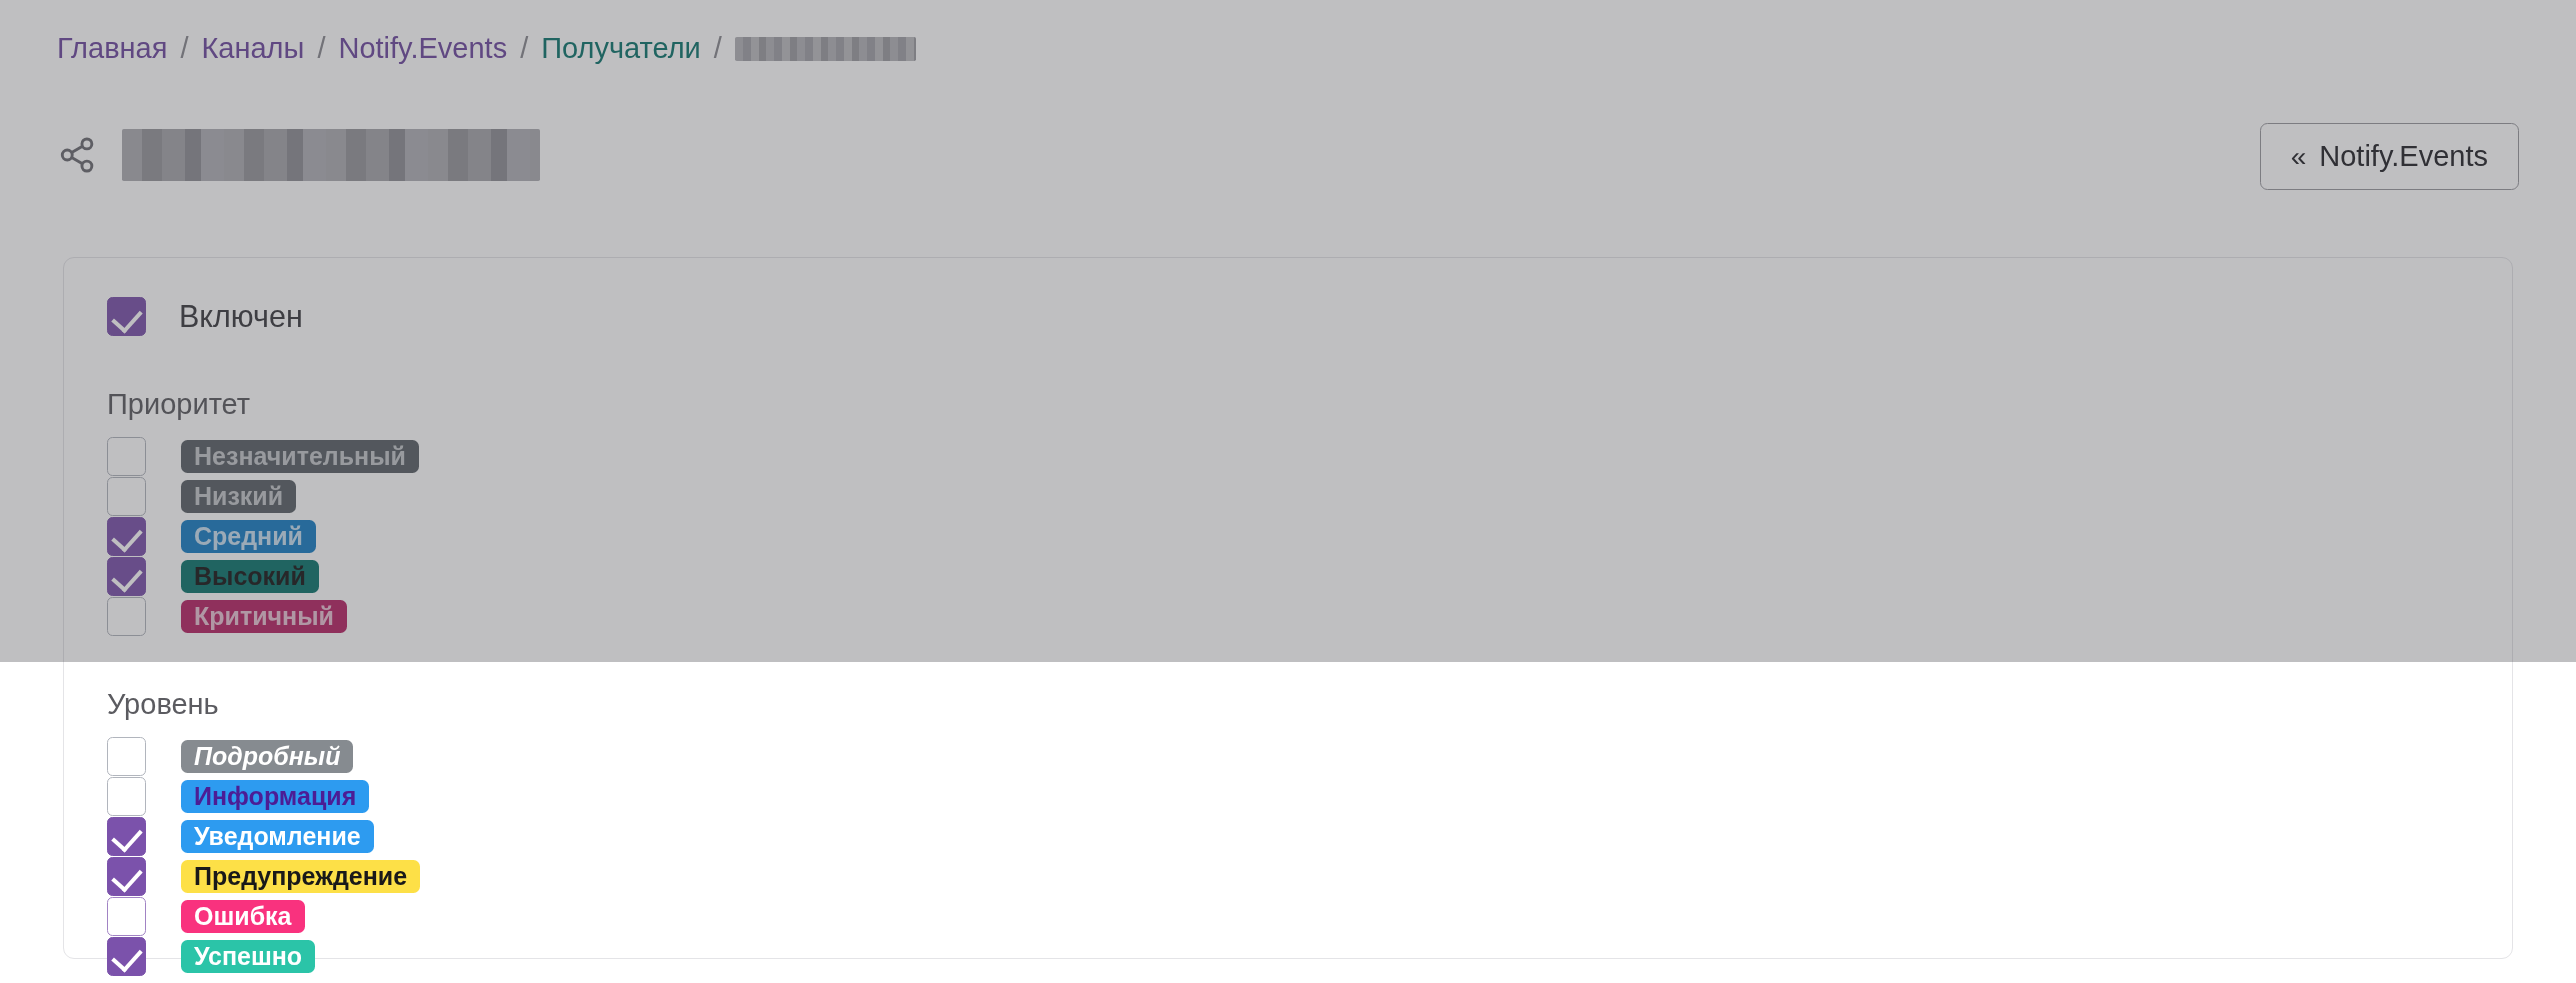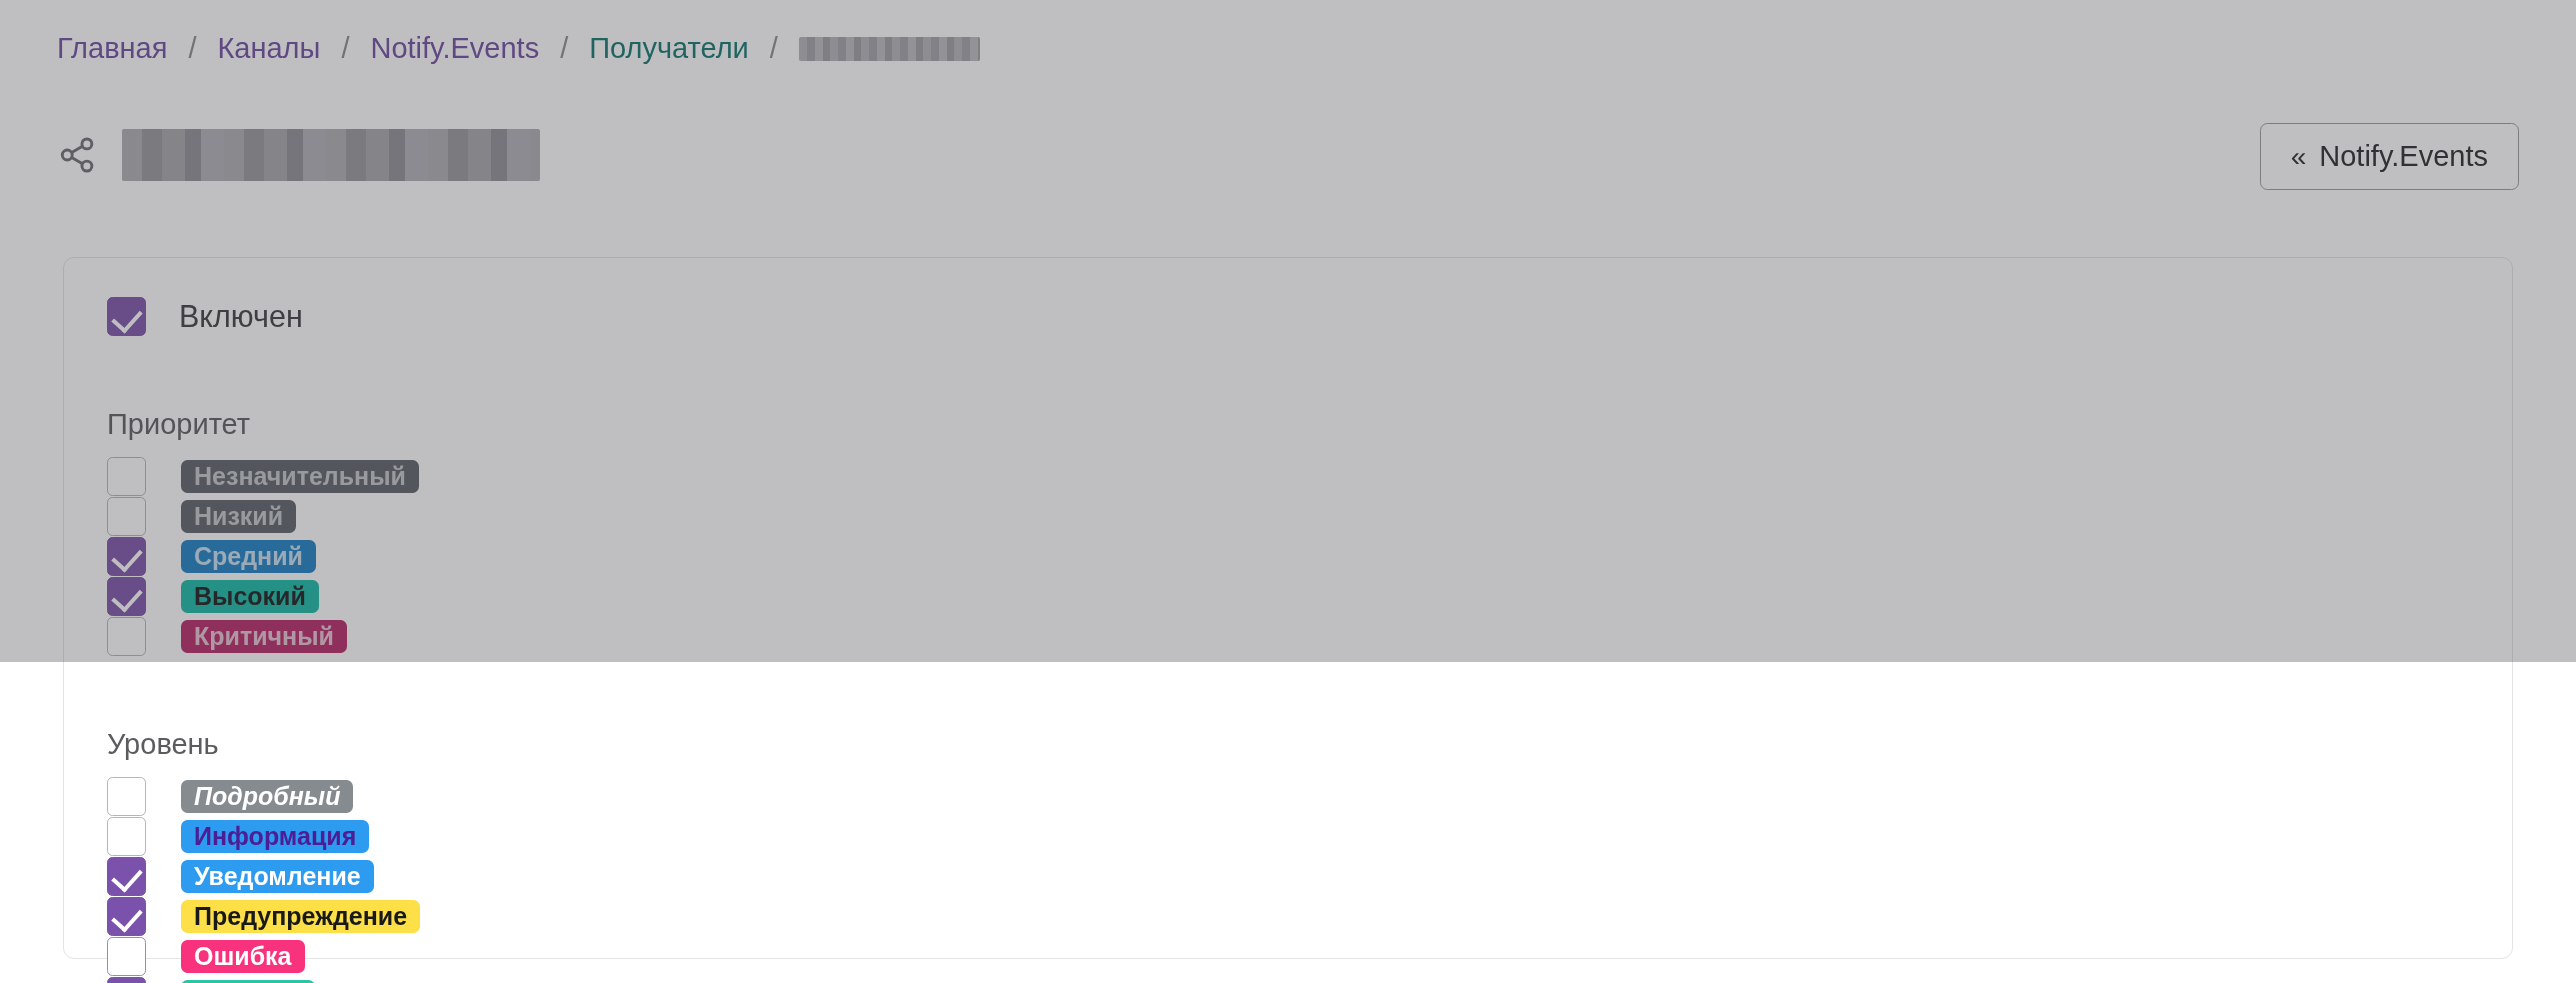--- a/index.html
+++ b/index.html
@@ -35,21 +35,20 @@
   
   .breadcrumb {
     position: absolute;
     left: 57px;
     top: 31px;
     display: flex;
     align-items: center;
     font-size: 29px;
     line-height: 35px;
     white-space: nowrap;
-    gap: 8px;
   }
   .crumb-link {
     color: #6f4ba0;
     text-decoration: none;
   }
   .crumb-static {
     color: #0f766e;
   }
   .crumb-sep {
     color: #8a8a90;
@@ -175,21 +174,21 @@
   }
 
   .enabled-label {
     font-size: 30.5px;
     color: #3c3c41;
     margin-left: 33px;
   }
 
   
   .section {
-    margin-top: 72px;
+    margin-top: 52px;
   }
   .section-title {
     font-size: 29px;
     color: #5b5b60;
     margin-bottom: 15px;
   }
   .opt-row {
     display: flex;
     align-items: center;
     height: 40px;
@@ -272,21 +271,21 @@
             <div class="opt-row">
               <span class="cb"></span>
               <span class="badge" style="background: rgb(91, 98, 104); color: rgb(196, 199, 202);">Низкий</span>
             </div>
             <div class="opt-row">
               <span class="cb checked"></span>
               <span class="badge" style="background: rgb(27, 127, 196); color: rgb(201, 223, 240);">Средний</span>
             </div>
             <div class="opt-row">
               <span class="cb checked"></span>
-              <span class="badge" style="background: #14b8a6; color: rgb(25, 25, 25);">Высокий</span>
+              <span class="badge" style="background: #0f766e; color: rgb(25, 25, 25);">Высокий</span>
             </div>
             <div class="opt-row">
               <span class="cb"></span>
               <span class="badge" style="background: rgb(182, 39, 102); color: rgb(233, 195, 212);">Критичный</span>
             </div>
           </div>
       </div>
 
       <div class="section">
         <div class="section-title">Уровень</div>

